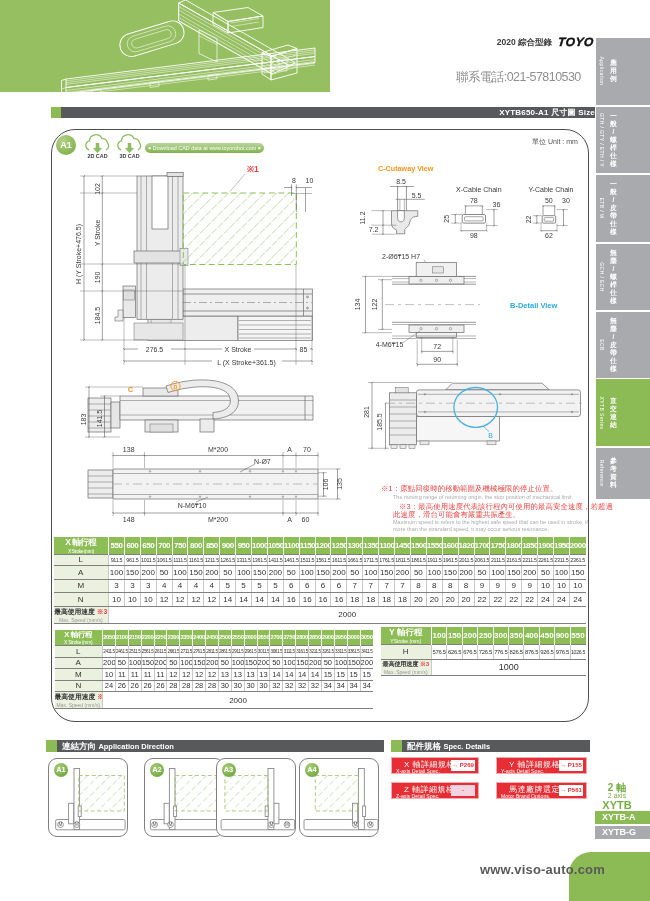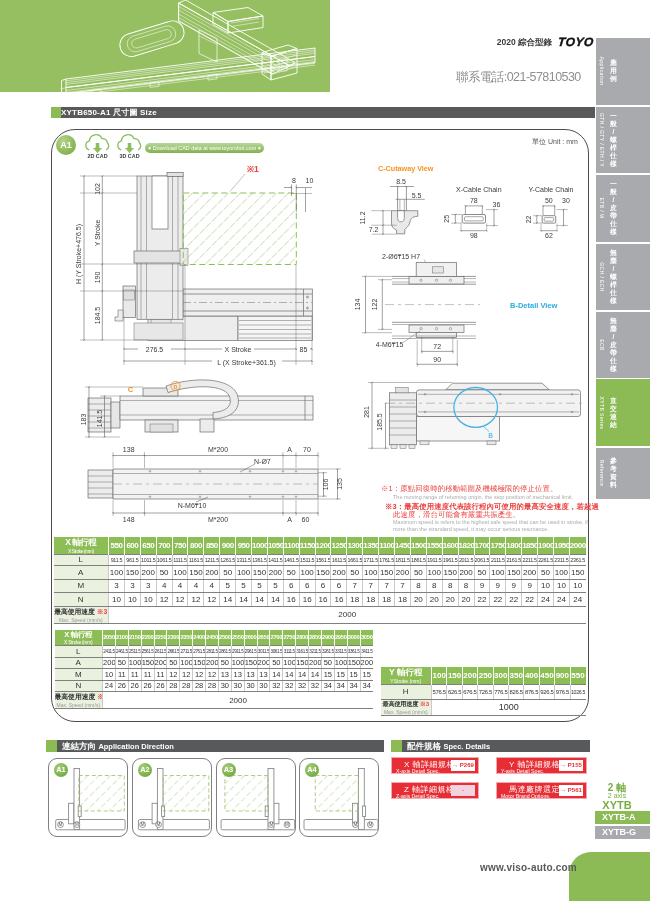--- a/index.html
+++ b/index.html
@@ -15,21 +15,21 @@
 #phone { left:456px; top:69px; white-space:nowrap; font-size:12.5px; color:#8f8f8f; letter-spacing:-0.55px; }
 
 
 .tab { left:596px; width:54px; background:#A8AAAD; }
 .tab .cj { position:absolute; left:12.5px; top:50%; transform:translateY(-50%); width:10px; color:#fff; font-size:6.8px; font-weight:bold; line-height:8px; text-align:center; }
 .tab .en { position:absolute; left:9px; top:50%; color:#fff; font-size:5px; letter-spacing:0.4px; white-space:nowrap; transform:rotate(90deg) translateX(-50%); transform-origin:0 0; }
 .tab.green { background:#8CBA55; }
 
 
 #hbar-sq { left:51px; top:107px; width:10px; height:11px; background:#8CBA55; }
-#hbar { left:61px; top:107px; width:534px; height:11px; background:#58595B; color:#fff; font-size:8px; font-weight:bold; line-height:11px; padding-left:0; letter-spacing:0.2px;}
+#hbar { left:61px; top:107px; width:534px; height:11px; background:#58595B; color:#fff; font-size:8px; font-weight:bold; line-height:11px; padding-left:0; letter-spacing:0.2px;text-align:right;}
 
 
 #mainbox { left:51px; top:129px; width:538px; height:593px; border:1px solid #4d4d4d; border-radius:24px; background:#fff; }
 
 #a1circle { left:56px; top:135px; width:20px; height:20px; border-radius:50%; background:radial-gradient(circle at 35% 30%, #b3d289, #83b24c 75%); color:#fff; font-weight:bold; font-size:9px; text-align:center; line-height:20px; }
 #pill { left:145px; top:143px; width:119px; height:10px; border-radius:5px; background:linear-gradient(#b7d69b,#82b24e); color:#fff; font-size:5.4px; line-height:10px; text-align:center; }
 #unit { left:532px; top:137px; font-size:7px; color:#555; }
 
 
 .note-r { color:#E84340; font-size:7.4px; font-weight:normal; letter-spacing:0.1px;}
@@ -63,25 +63,25 @@
 .redbox { position:absolute; width:88px; height:17px; background:#E62E34; border:1px solid #f0aab4; color:#fff; }
 .redbox .t1 { position:absolute; left:12px; top:1px; font-size:8px; font-weight:normal; letter-spacing:0.5px;}
 .redbox .t2 { position:absolute; left:4px; top:10px; font-size:5.2px; }
 .redbox .pg { position:absolute; right:3px; top:2.5px; width:24px; height:11px; background:#fff; color:#E62E34; font-size:6px; font-weight:bold; text-align:center; line-height:11px; }
 .redbox .pg.pink { background:#F4D3E0; }
 
 #axis2 { left:596px; top:783px; width:42px; text-align:center; color:#76AE43; }
 #xytba { left:595px; top:811px; width:55px; height:12.5px; background:#8CBA55; color:#fff; font-size:9px; font-weight:bold; line-height:12.5px; padding-left:7px; }
 #xytbg { left:595px; top:826px; width:55px; height:12.5px; background:#A8AAAD; color:#fff; font-size:9px; font-weight:bold; line-height:12.5px; padding-left:7px; }
 #greencorner { left:569px; top:852px; width:81px; height:49px; background:#8CBA55; border-top-left-radius:22px; }
-#viso { left:480px; top:862px; font-size:10px; font-weight:bold; color:#58595B; letter-spacing:0.2px;}
+#viso { left:480px; top:862px; font-size:13px; font-weight:bold; color:#58595B; letter-spacing:0.2px;}
 
 #t1 { left:53.5px; top:536.5px; width:532px; }
 #t2 { left:54.5px; top:629.5px; width:318.5px; }
-#ty { left:380.5px; top:627px; width:205px;margin-top:40px; }
+#ty { left:380.5px; top:627px; width:205px; }
 #t1 tr.hd td { font-size:8px; letter-spacing:-0.5px; }
 #t2 tr.hd td { font-size:5.8px; letter-spacing:-0.3px; }
 #t2 tr.sm2 td.d { font-size:4.6px; letter-spacing:-0.4px; }
 #t2 tr.md td.d { font-size:7.5px; }
 #ty tr.hd td { font-size:8px; }
 #ty td.d { font-size:5.9px; letter-spacing:-0.3px; }
 #ty td.spdval { font-size:9px !important; letter-spacing:0; }
 #ty .spd1 { font-size:6.2px; letter-spacing:-0.2px; }
 </style>
 </head>
@@ -985,21 +985,21 @@
           <span class="spd1">最高使用速度 <span class="red">※3</span></span>
           <span class="spd2">Max. Speed (mm/s)</span>
         </td>
         <td class="d spdval" colspan="10">1000</td>
       </tr>
 </tbody>
   </table>
 
 <div class="abs note-r" style="left:381px;top:484px;">※1：原點回復時的移動範圍及機械極限的停止位置。</div>
 <div class="abs note-g" style="left:393px;top:493.5px;">The moving range of returning origin, the stop position of mechanical limit.</div>
-<div class="abs note-r" style="left:385px;top:501.5px;font-weight:bold;">※3：最高使用速度代表該行程內可使用的最高安全速度，若超過</div>
+<div class="abs note-r" style="left:399px;top:501.5px;">※3：最高使用速度代表該行程內可使用的最高安全速度，若超過</div>
 <div class="abs note-r" style="left:393px;top:510px;">此速度，滑台可能會有嚴重共振產生。</div>
 <div class="abs note-g" style="left:393px;top:519px;white-space:nowrap;line-height:6.6px;">Maximum speed is refers to the highest safe speed that can be used in stroke, if<br>more than the strandard speed, it may occur serious resonance.</div>
 
 <div class="abs" id="bar2-sq"></div>
 <div class="abs" id="bar2">連結方向 <span style="font-size:7.5px;">Application Direction</span></div>
 <div class="abs" id="bar3-sq"></div>
 <div class="abs" id="bar3">配件規格 <span style="font-size:7.5px;">Spec. Details</span></div>
 
 <div class="abs cbox" style="left:48px;">
     <svg width="80" height="79" viewBox="0 0 80 79" style="position:absolute;left:-1px;top:-1px;">
@@ -1010,21 +1010,21 @@
 <rect x="30.2" y="48" width="3" height="10.5"></rect>
 <circle cx="12.5" cy="66.6" r="2.9"></circle>
 <text x="12.5" y="68.4" font-size="4.6" text-anchor="middle" fill="#555" stroke="none">M</text>
 <circle cx="28.8" cy="66.6" r="2.9"></circle>
 <text x="28.8" y="68.4" font-size="4.6" text-anchor="middle" fill="#555" stroke="none">M</text>
 </g>
 <rect x="30.8" y="17.5" width="45.5" height="35.5" fill="url(#combhatch)" stroke="#9CC06A" stroke-width="0.8" stroke-dasharray="4,2.5"></rect>
 </svg>
     <div class="lbl">A1</div>
   </div>
-<div class="abs cbox" style="left:132px;">
+<div class="abs cbox" style="left:144px;">
     <svg width="80" height="79" viewBox="0 0 80 79" style="position:absolute;left:-1px;top:-1px;">
 <g stroke="#8a8a8a" stroke-width="0.9" fill="#fff">
 <rect x="6.4" y="61.5" width="71" height="10.3" rx="1.5"></rect>
 <rect x="20.1" y="45.3" width="5.2" height="20.5"></rect>
 <rect x="25.4" y="10.5" width="5.6" height="61"></rect>
 <rect x="29.599999999999998" y="48" width="3" height="10.5"></rect>
 <circle cx="10.6" cy="66.6" r="2.9"></circle>
 <text x="10.6" y="68.4" font-size="4.6" text-anchor="middle" fill="#555" stroke="none">M</text>
 <circle cx="26.5" cy="66.6" r="2.9"></circle>
 <text x="26.5" y="68.4" font-size="4.6" text-anchor="middle" fill="#555" stroke="none">M</text>

